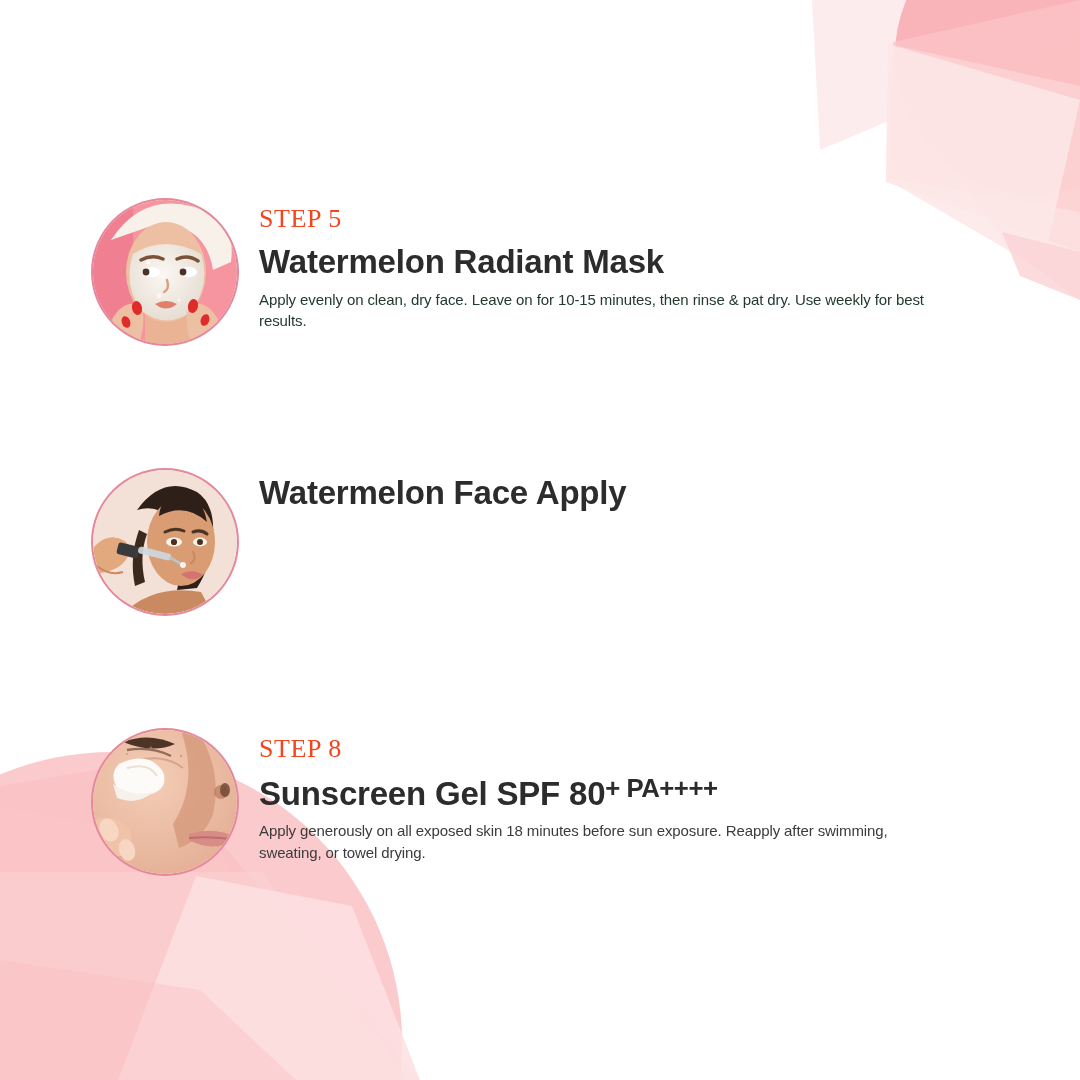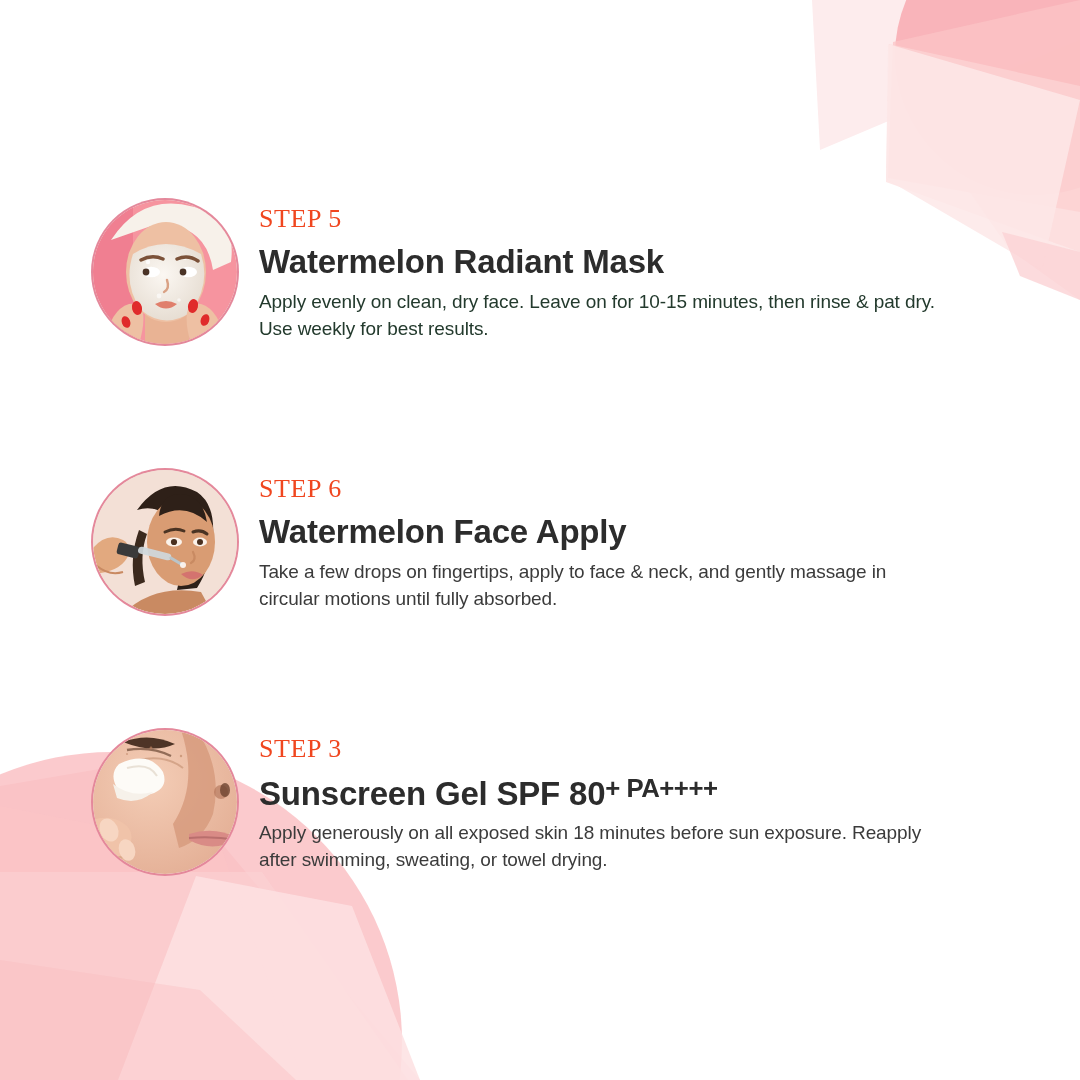--- a/index.html
+++ b/index.html
@@ -80,21 +80,21 @@
     white-space: nowrap;
   }
   .step-title sup {
     font-size: 0.78em;
     vertical-align: 0.30em;
     font-weight: bold;
     letter-spacing: -0.5px;
   }
   .step-desc {
     font-family: "Liberation Sans", sans-serif;
-    font-size: 19px;
+    font-size: 15px;
     line-height: 1.42;
     color: #3b3b3b;
     letter-spacing: -0.1px;
     margin: 0;
     max-width: 690px;
   }
   .step-row.r0 .step-desc { color: #233a2d; }
 </style>
 </head>
 <body>
@@ -211,23 +211,21 @@
           <path d="M4 96 q12 10 26 6" stroke="#c98a62" stroke-width="2" fill="none"></path>
 
           <rect x="26" y="72" width="22" height="12" rx="3" fill="#3a3a3a" transform="rotate(14 26 72)"></rect>
           <rect x="46" y="76" width="34" height="7" rx="3.5" fill="#cfd8dc" opacity=".92" transform="rotate(14 46 76)"></rect>
           <path d="M78 88 l10 6" stroke="#b9c4c9" stroke-width="3" stroke-linecap="round"></path>
           <circle cx="90" cy="95" r="3" fill="#ffffff" opacity=".85"></circle>
         </g>
       </svg>
     </div>
     <div class="step-text">
-      <div class="step-label">STEP 6</div>
       <div class="step-title"><span>Watermelon Face Apply</span></div>
-      <p class="step-desc">Take a few drops on fingertips, apply to face &amp; neck, and gently massage in circular motions until fully absorbed.</p>
     </div>
   </div>
 
   <div class="step-row r2">
     <div class="photo">
       <svg viewBox="0 0 144 144" xmlns="http://www.w3.org/2000/svg" aria-hidden="true">
         <defs>
           <clipPath id="c3">
               <circle cx="72" cy="72" r="72"></circle>
             </clipPath>
@@ -261,19 +259,19 @@
           <ellipse cx="16" cy="100" rx="9" ry="12" fill="#f7d6c2" transform="rotate(-24 16 100)"></ellipse>
           <ellipse cx="34" cy="120" rx="8" ry="11" fill="#f7d6c2" transform="rotate(-18 34 120)"></ellipse>
 
           <circle cx="58" cy="18" r="1.4" fill="#b9805f" opacity=".7"></circle>
           <circle cx="88" cy="26" r="1.2" fill="#b9805f" opacity=".6"></circle>
           <circle cx="34" cy="24" r="1.1" fill="#b9805f" opacity=".5"></circle>
         </g>
       </svg>
     </div>
     <div class="step-text">
-      <div class="step-label">STEP 3</div>
+      <div class="step-label">STEP 8</div>
       <div class="step-title"><span>Sunscreen Gel SPF 80</span><sup>+ PA++++</sup></div>
       <p class="step-desc">Apply generously on all exposed skin 18 minutes before sun exposure. Reapply after swimming, sweating, or towel drying.</p>
     </div>
   </div>
 
 </div>
 
 </body></html>

